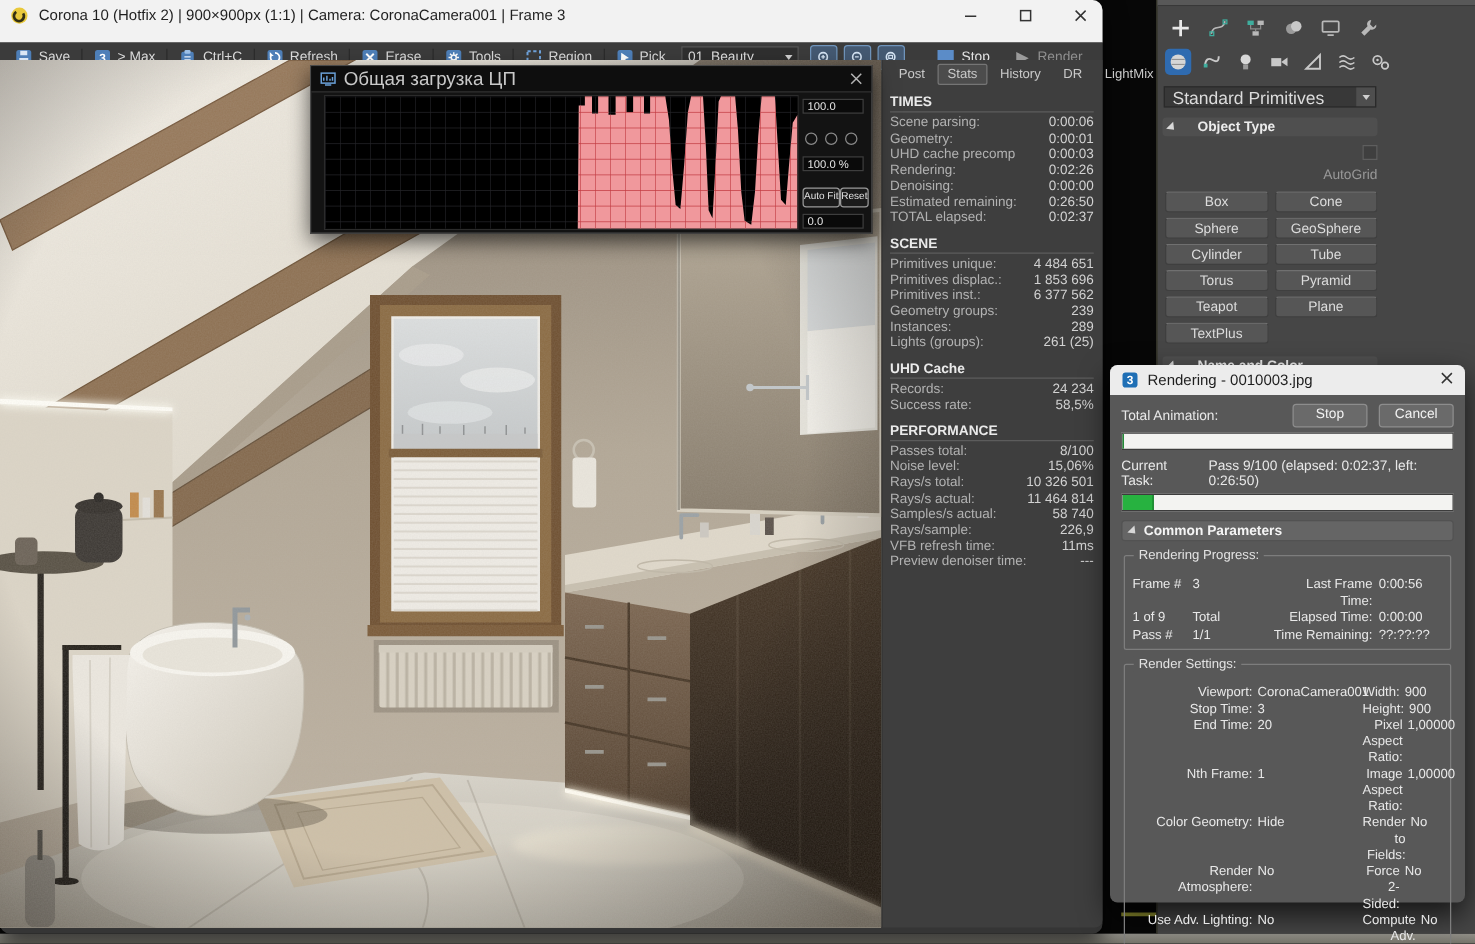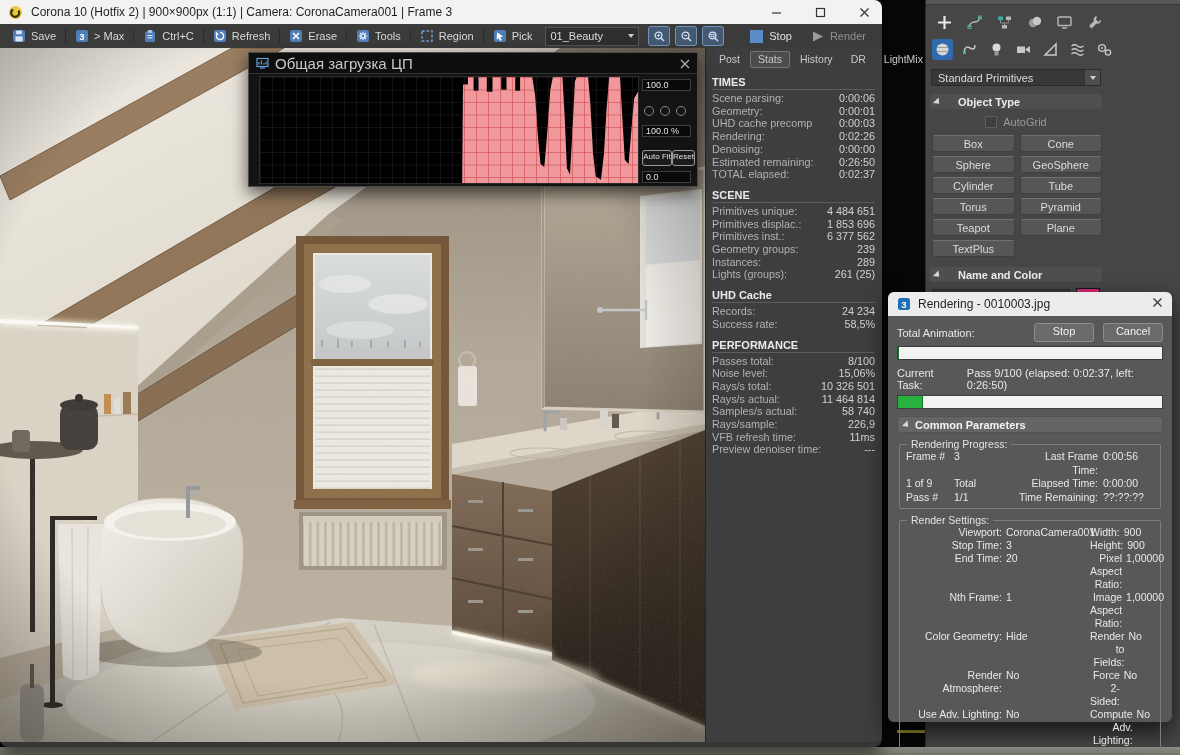--- a/index.html
+++ b/index.html
@@ -9,35 +9,35 @@
   .viewport-black{position:absolute;left:0;top:0;width:925px;height:747px;background:#070707;}
   .taskbar-strip{position:absolute;left:0;bottom:0;width:100%;height:8px;background:linear-gradient(#93918a,#757369);}
   .yellow-tick{position:absolute;left:897px;top:730px;width:38px;height:3px;background:#8f8f2e;}
   
   .cmd-panel{position:absolute;left:925px;top:0;width:255px;height:747px;background:#464646;border-left:1px solid #2e2e20;}
   .cp-top{height:4px;background:#585858;border-bottom:1px solid #383838;}
   .cp-r1{display:flex;gap:9px;padding:7px 0 3px 8px;align-items:center;}
   .cp-r2{display:flex;gap:6px;padding:3px 0 5px 6px;align-items:center;}
   .cpi{width:21px;height:21px;display:flex;align-items:center;justify-content:center;border-radius:4px;}
   .cpi.active{background:#2f6bb0;}
-  .cp-drop{margin:4px 6px 8px 5px;height:17px;width:170px;box-sizing:border-box;background:#383838;border:1px solid #2a2a2a;display:flex;align-items:center;justify-content:space-between;color:#dcdcdc;font-size:11px;padding-left:6px;}
+  .cp-drop{margin:4px 6px 8px 5px;height:17px;width:170px;box-sizing:border-box;background:#383838;border:1px solid #2a2a2a;display:flex;align-items:center;justify-content:space-between;color:#dcdcdc;font-size:14px;padding-left:6px;}
   .cp-drop .arrowbox{width:15px;height:15px;background:#4e4e4e;display:flex;align-items:center;justify-content:center;}
   .caret{width:0;height:0;border-left:3.5px solid transparent;border-right:3.5px solid transparent;border-top:4px solid #cfcfcf;}
   .cp-roll{width:172px;margin:0 0 2px 4px;height:15px;background:#4f4f4f;border-radius:3px;display:flex;align-items:center;gap:18px;padding:0 5px;box-sizing:border-box;font-size:11px;font-weight:bold;color:#ececec;}
   .roll-arrow{width:0;height:0;border-top:4px solid transparent;border-bottom:4px solid transparent;border-left:5px solid #d8d8d8;transform:rotate(45deg);}
-  .cp-ag{display:flex;gap:6px;justify-content:center;align-items:flex-end;width:172px;color:#989898;font-size:11px;margin:7px 0 7px 4px;}
+  .cp-ag{display:flex;gap:6px;justify-content:center;align-items:flex-end;width:172px;color:#989898;font-size:11px;margin:7px 0 7px 4px;flex-direction:column;}
   .cp-ag .cb{width:10px;height:10px;background:#3f3f3f;border:1px solid #5e5e5e;}
   .cp-grid{width:170px;margin-left:6px;display:grid;grid-template-columns:1fr 1fr;gap:4px 5px;}
   .pbtn{height:15px;background:#565656;border:1px solid #3f3f3f;border-top-color:#707070;border-radius:3px;color:#dcdcdc;font-size:11px;display:flex;align-items:center;justify-content:center;cursor:default;}
   .cp-name{display:flex;gap:6px;margin:6px 0 0 6px;width:168px;align-items:center;}
   .cp-input{flex:1;height:16px;background:#3a3a3a;border:1px solid #2b2b2b;}
   .cp-swatch{width:22px;height:18px;background:var(--swatch-pink,#d62a78);border:1px solid #161616;}
   
   .vfb{position:absolute;left:0;top:0;width:882px;height:747px;background:#353535;border-radius:0 8px 8px 8px;box-shadow:0 6px 18px rgba(0,0,0,.7);z-index:10;}
-  .vfb-title{height:24px;background:#f2f2f2;border-radius:0 8px 0 0;display:flex;align-items:center;padding:0 0 0 8px;gap:8px;}
+  .vfb-title{height:24px;background:#f2f2f2;border-radius:0 8px 0 0;display:flex;align-items:center;padding:0 0 10px 8px;gap:8px;}
   .vfb-title .t{font-size:12px;color:#1f1f1f;flex:1;white-space:nowrap;overflow:hidden;}
   .wbtn{width:36px;height:24px;display:flex;align-items:center;justify-content:center;}
   .vfb-toolbar{height:24px;background:#3b3b3b;display:flex;align-items:center;padding:0 8px 0 6px;gap:1px;border-bottom:1px solid #242424;}
   .tbb{display:flex;align-items:center;gap:5px;height:20px;padding:0 6px;color:#d9d9d9;font-size:11px;white-space:nowrap;}
   .tsep{width:1px;height:14px;background:#2b2b2b;margin:0 2px;}
   .tdrop{width:84px;height:17px;background:#2f2f2f;border:1px solid #555;color:#ddd;font-size:11px;display:flex;align-items:center;justify-content:space-between;padding:0 4px;margin:0 6px;}
   .zbtn{width:20px;height:18px;border:1px solid #6f94bb;background:#445972;display:flex;align-items:center;justify-content:center;border-radius:3px;margin:0 2px;}
   .stopb{display:flex;align-items:center;gap:6px;color:#e2e2e2;font-size:11px;margin-left:auto;padding:0 10px;}
   .stopsq{width:13px;height:13px;background:var(--accent-blue,#5b8cc8);}
   .renderb{display:flex;align-items:center;gap:6px;color:#8f8f8f;font-size:11px;padding:0 8px;}
@@ -67,21 +67,21 @@
   .rdlg-title{height:24px;background:#ececec;border-radius:6px 6px 0 0;display:flex;align-items:center;gap:7px;padding:0 9px;color:#1e1e1e;font-size:12px;}
   .rdlg-title .tt{flex:1;}
   .rdlg-body{position:absolute;top:24px;left:0;right:0;bottom:0;padding:7px 9px;box-sizing:border-box;font-size:10.5px;}
   .ta-row{display:flex;align-items:center;height:19px;font-size:11px;}
   .ta-row .lab{flex:1;}
   .dbtn{width:58px;height:17px;background:#6a6a6a;border:1px solid #8d8d8d;border-radius:3px;color:#f2f2f2;font-size:11px;text-align:center;line-height:15px;margin-left:9px;}
   .pbar{height:12px;background:#f3f3f1;border:1px solid #3c3c3c;margin:4px 0 7px;position:relative;overflow:hidden;}
   .pbar .fill{position:absolute;left:0;top:0;bottom:0;background:var(--progress-green,#27b240);border-right:1px solid #127a26;}
   .task-row{display:flex;gap:9px;margin:1px 0 3px;font-size:11px;}
   .rollout{height:15px;background:#656565;border:1px solid #525252;border-radius:3px;display:flex;align-items:center;gap:6px;padding:0 6px;font-weight:bold;margin:7px 0 2px;color:#f4f4f4;font-size:11px;}
-  .grp{border:1px solid #7d7d7d;border-radius:2px;margin:11px 2px 0;padding:5px 6px 4px;position:relative;}
+  .grp{border:1px solid #7d7d7d;border-radius:2px;margin:11px 2px 0;padding:16px 6px 4px;position:relative;}
   .grp-t{position:absolute;top:-7px;left:7px;background:#585858;padding:0 4px;font-size:10.5px;color:#e2e2e2;}
   .cm-row{display:grid;grid-template-columns:48px 64px 1fr 56px;line-height:13.5px;}
   .cm-row .c3{text-align:right;}
   .cm-row .c4{text-align:left;padding-left:5px;}
   .rs-row{display:grid;grid-template-columns:96px 88px 1fr 50px;line-height:13px;}
   .rs-row .c1{text-align:right;}
   .rs-row .c2{padding-left:4px;}
   .rs-row .c3{text-align:right;}
   .rs-row .c4{text-align:left;padding-left:4px;}
 </style>

